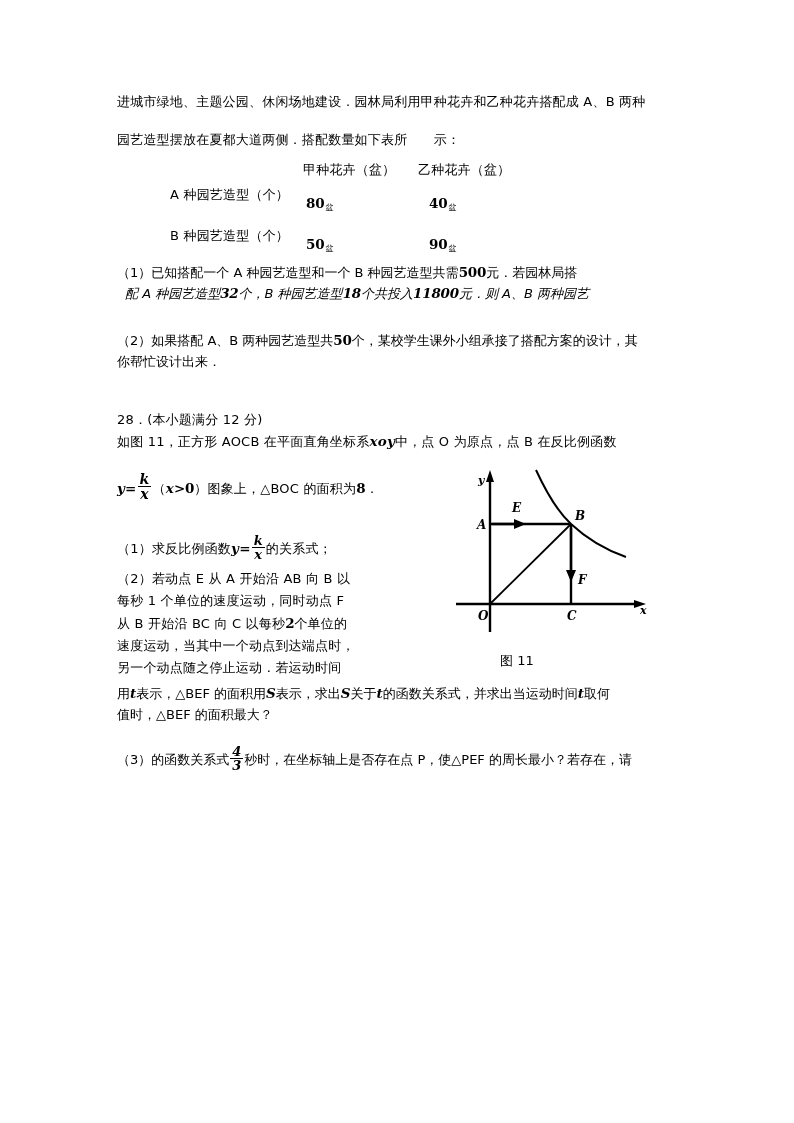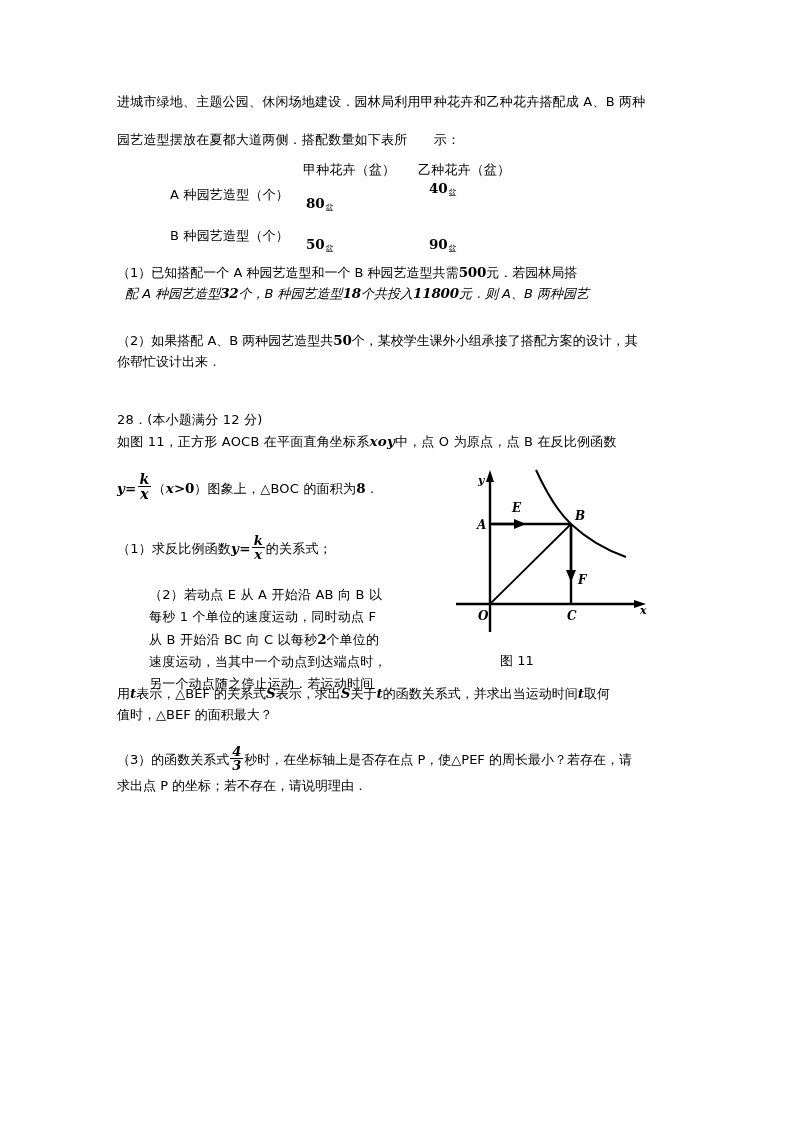--- a/index.html
+++ b/index.html
@@ -57,33 +57,33 @@
   }
   
   #intro-line-1 { left: 117px; top: 92px; }
   #intro-line-2 { left: 117px; top: 130px; }
   
   #table-head-jia { left: 303px; top: 160px; }
   #table-head-yi  { left: 418px; top: 160px; }
   #row-a-label { left: 170px; top: 185px; }
   #row-b-label { left: 170px; top: 226px; }
   #cell-a-jia { left: 306px; top: 193px; }
-  #cell-a-yi  { left: 429px; top: 178px; }
+  #cell-a-yi  { left: 429px; top: 193px; }
   #cell-b-jia { left: 306px; top: 234px; }
   #cell-b-yi  { left: 429px; top: 234px; }
   
   #q1-block { left: 117px; top: 262px; width: 566px; line-height: 21px; }
   #q1-block .l2 { margin-left: 8px; font-style: italic; }
   #q2-block { left: 117px; top: 330px; width: 566px; line-height: 21px; }
   
   #q28-title { left: 117px; top: 410px; }
   #q28-intro { left: 117px; top: 431px; }
   #q28-func-line { left: 117px; top: 472px; }
   #q28-sub1 { left: 117px; top: 534px; }
-  #q28-sub2-block { left: 117px; top: 584px; line-height: 22px; margin-left: 32px; }
+  #q28-sub2-block { left: 117px; top: 568px; line-height: 22px; }
   #q28-sub2-tail { left: 117px; top: 683px; width: 566px; line-height: 21px; }
   #q28-sub3-block { left: 117px; top: 745px; width: 566px; line-height: 26px; }
   
   .frac {
     display: inline-block;
     vertical-align: -0.45em;
     text-align: center;
     font-family: "DejaVu Serif", serif;
     font-weight: bold;
     font-style: italic;
@@ -181,30 +181,29 @@
     <div class="cn">每秒 1 个单位的速度运动，同时动点 F</div>
     <div>
       <span class="cn">从 B 开始沿 BC 向 C 以每秒</span><span class="num">2</span><span class="cn">个单位的</span>
     </div>
     <div class="cn">速度运动，当其中一个动点到达端点时，</div>
     <div class="cn">另一个动点随之停止运动．若运动时间</div>
   </div>
 
   <div class="wrapblk" id="q28-sub2-tail">
     <div>
-      <span class="cn">用</span><span class="ital">t</span><span class="cn">表示，△BEF 的关系式</span><span class="ital">S</span><span class="cn">表示，求出</span><span class="ital">S</span><span class="cn">关于</span><span class="ital">t</span><span class="cn">的函数关系式，并求出当运动时间</span><span class="ital">t</span><span class="cn">取何</span>
+      <span class="cn">用</span><span class="ital">t</span><span class="cn">表示，△BEF 的面积用</span><span class="ital">S</span><span class="cn">表示，求出</span><span class="ital">S</span><span class="cn">关于</span><span class="ital">t</span><span class="cn">的函数关系式，并求出当运动时间</span><span class="ital">t</span><span class="cn">取何</span>
     </div>
     <div class="cn">值时，△BEF 的面积最大？</div>
   </div>
 
   <div class="wrapblk" id="q28-sub3-block">
     <div>
       <span class="cn">（3）</span><span class="cn">的函数关系式</span><span class="frac"><span class="n">4</span><span class="d">3</span></span><span class="cn">秒时，在坐标轴上是否存在点 P，使△PEF 的周长最小？若存在，请</span>
     </div>
-    <div class="cn">求出点 P 的坐标；若不存在，请说明理由．</div>
   </div>
 
   <div id="figure-area">
     <svg width="250" height="215" viewBox="0 0 250 215">
 
       <line x1="50" y1="18" x2="50" y2="170" stroke="#000" stroke-width="2.4"></line>
       <polygon points="50,8 46,20 54,20" fill="#000"></polygon>
 
       <line x1="16" y1="142" x2="196" y2="142" stroke="#000" stroke-width="2.4"></line>
       <polygon points="206,142 194,138 194,146" fill="#000"></polygon>

